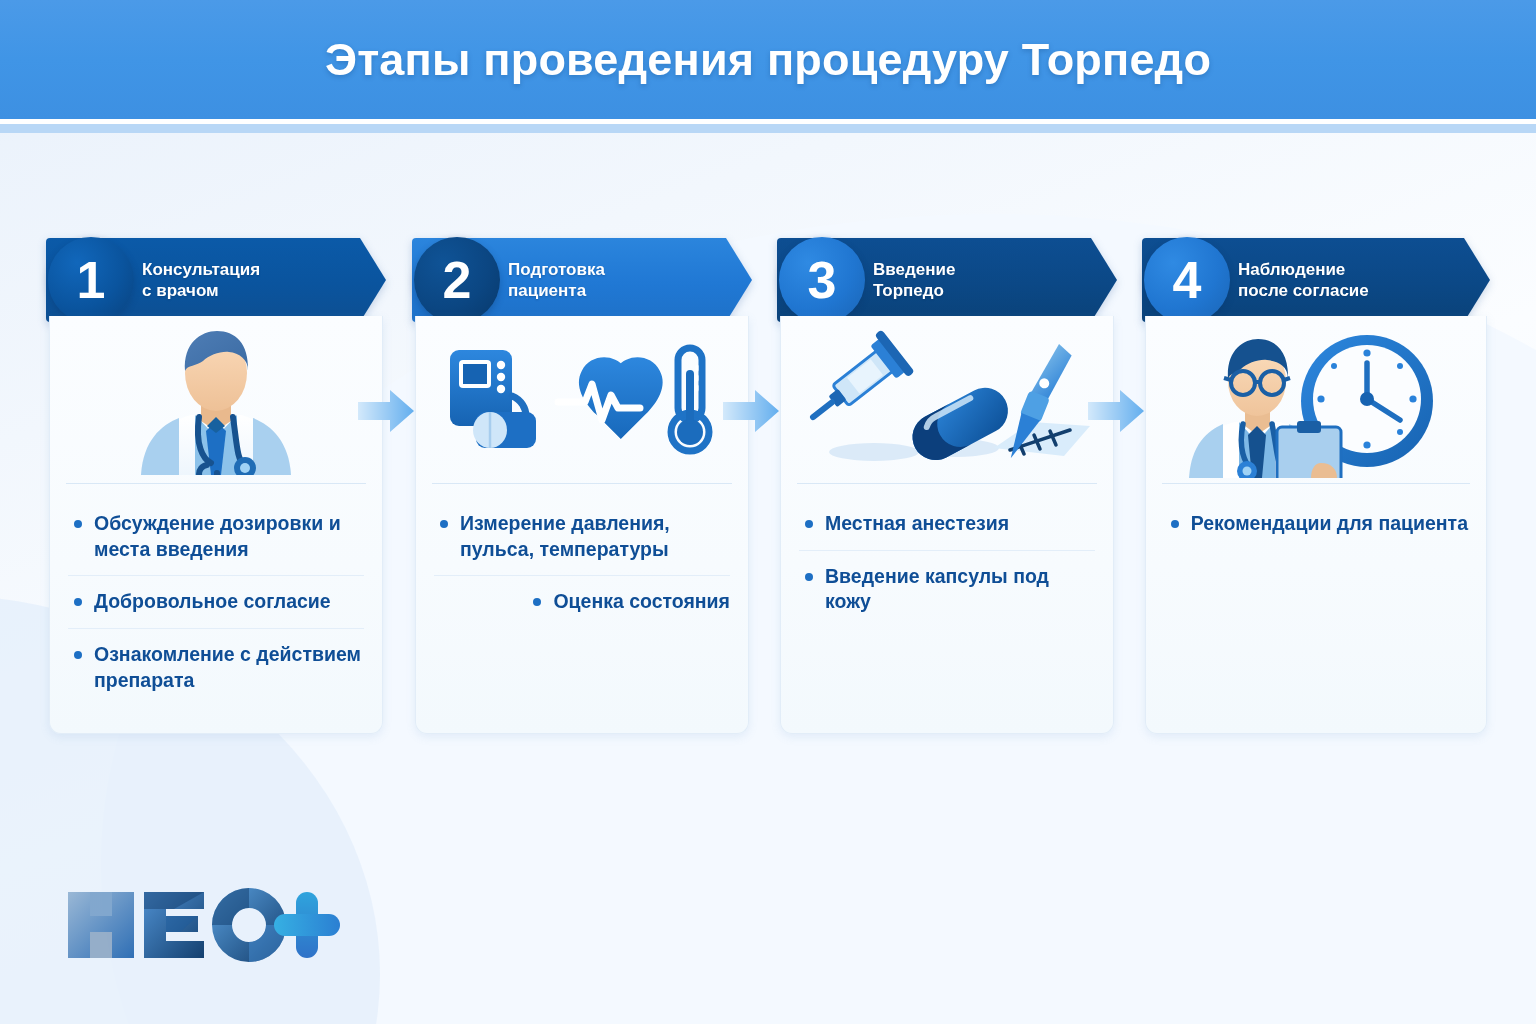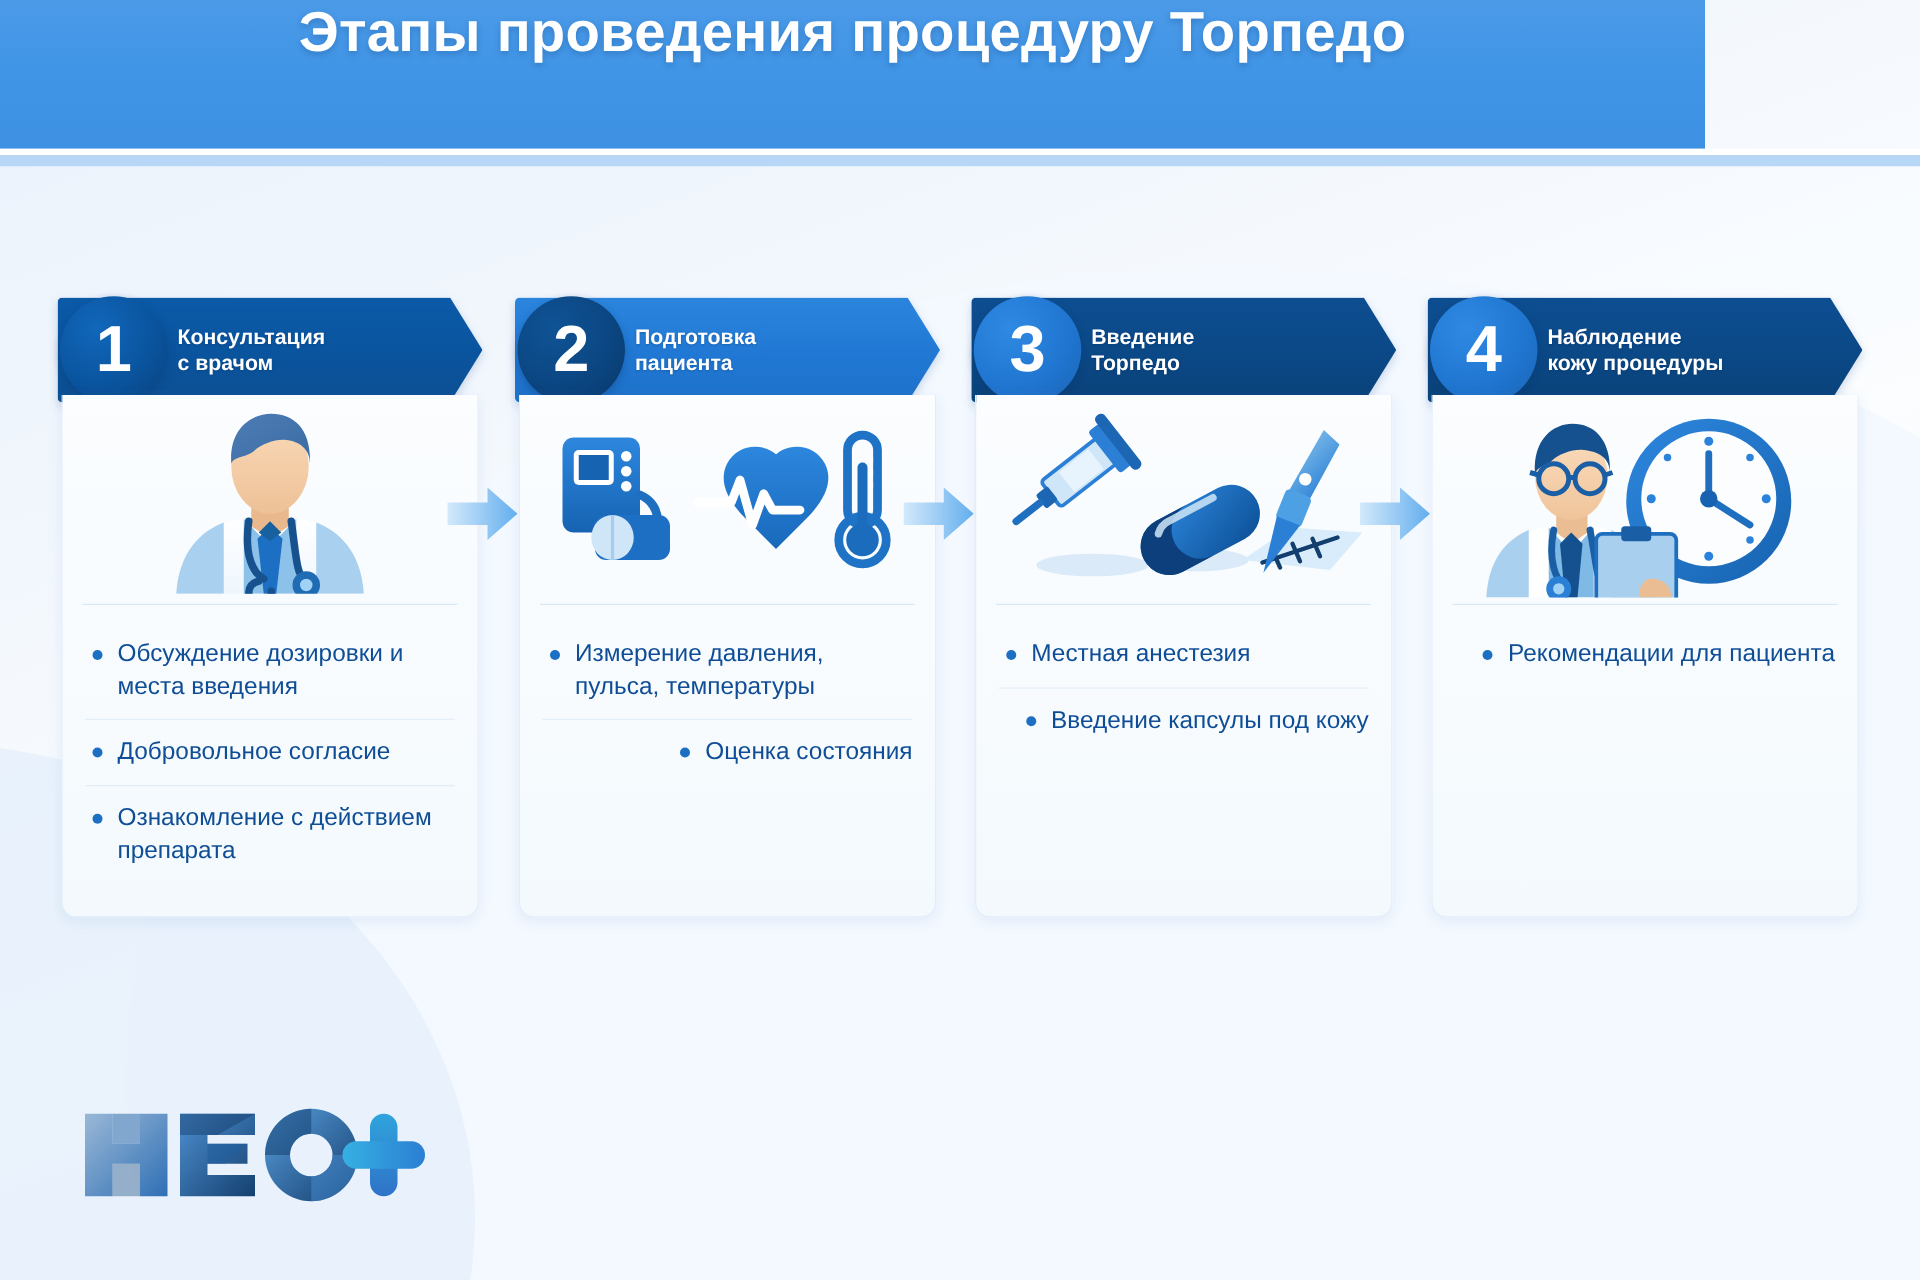--- a/index.html
+++ b/index.html
@@ -50,24 +50,24 @@
     width: 900px; height: 760px;
     left: -520px; bottom: -330px;
     background: #e3eefb;
     opacity: .7;
   }
 
   
   .header {
     position: absolute;
     top: 0; left: 0;
-    width: 1364px; height: 119px;
+    width: 1536px; height: 119px;
     background: linear-gradient(180deg, #4b9ae8 0%, #4095e6 50%, #3d90e2 100%);
     display: flex;
-    align-items: flex-start;
+    align-items: center;
     justify-content: center;
     z-index: 5;
   }
   .header-title {
     color: #ffffff;
     font-size: 45px;
     font-weight: bold;
     letter-spacing: .2px;
     text-shadow: 0 2px 5px rgba(10,60,120,.28);
   }
@@ -201,21 +201,21 @@
   .dot {
     width: 8px; height: 8px;
     border-radius: 50%;
     background: #1d6fc4;
     margin: 9px 12px 0 0;
     flex: none;
   }
   .btext {
     color: #0f4e96;
     font-size: 19.5px;
-    font-weight: normal;
+    font-weight: bold;
     line-height: 1.32;
   }
 
   
   .conn {
     position: absolute;
     top: 388px;
     width: 60px; height: 46px;
     z-index: 6;
   }
@@ -445,21 +445,21 @@
         </div>
       </div>
     </div>
   </div>
 
   <div class="card c4">
     <div class="card-head">
       <div class="chev navy"></div>
       <div class="step-badge b-light">4</div>
       <div class="step-title">Наблюдение
-кожу процедуры</div>
+после согласие</div>
     </div>
     <div class="card-body">
       <div class="icon-zone">
         <svg width="290" height="155" viewBox="0 0 290 155">
           <defs>
             <linearGradient id="skin4" x1="0" y1="0" x2="0" y2="1">
               <stop offset="0" stop-color="#fbdcbb"></stop>
                 <stop offset="1" stop-color="#efc49b"></stop>
             </linearGradient>
             <linearGradient id="clkr" x1="0" y1="0" x2="1" y2="1">

